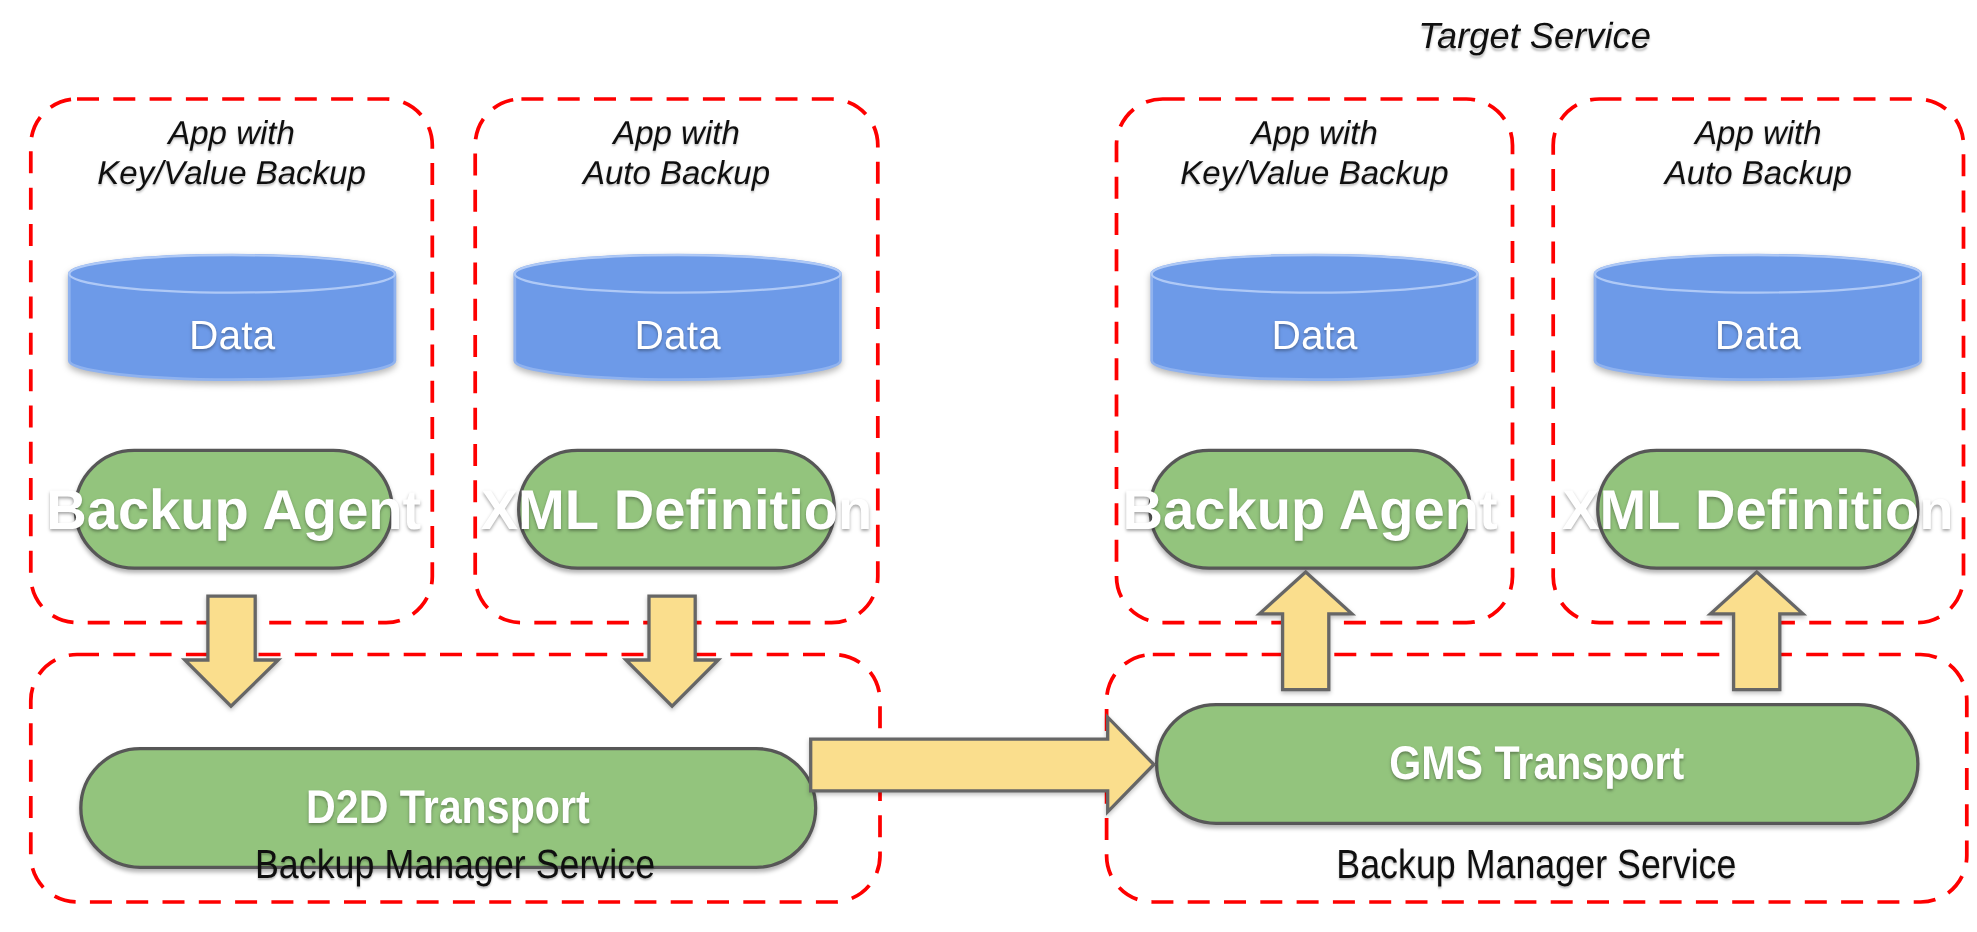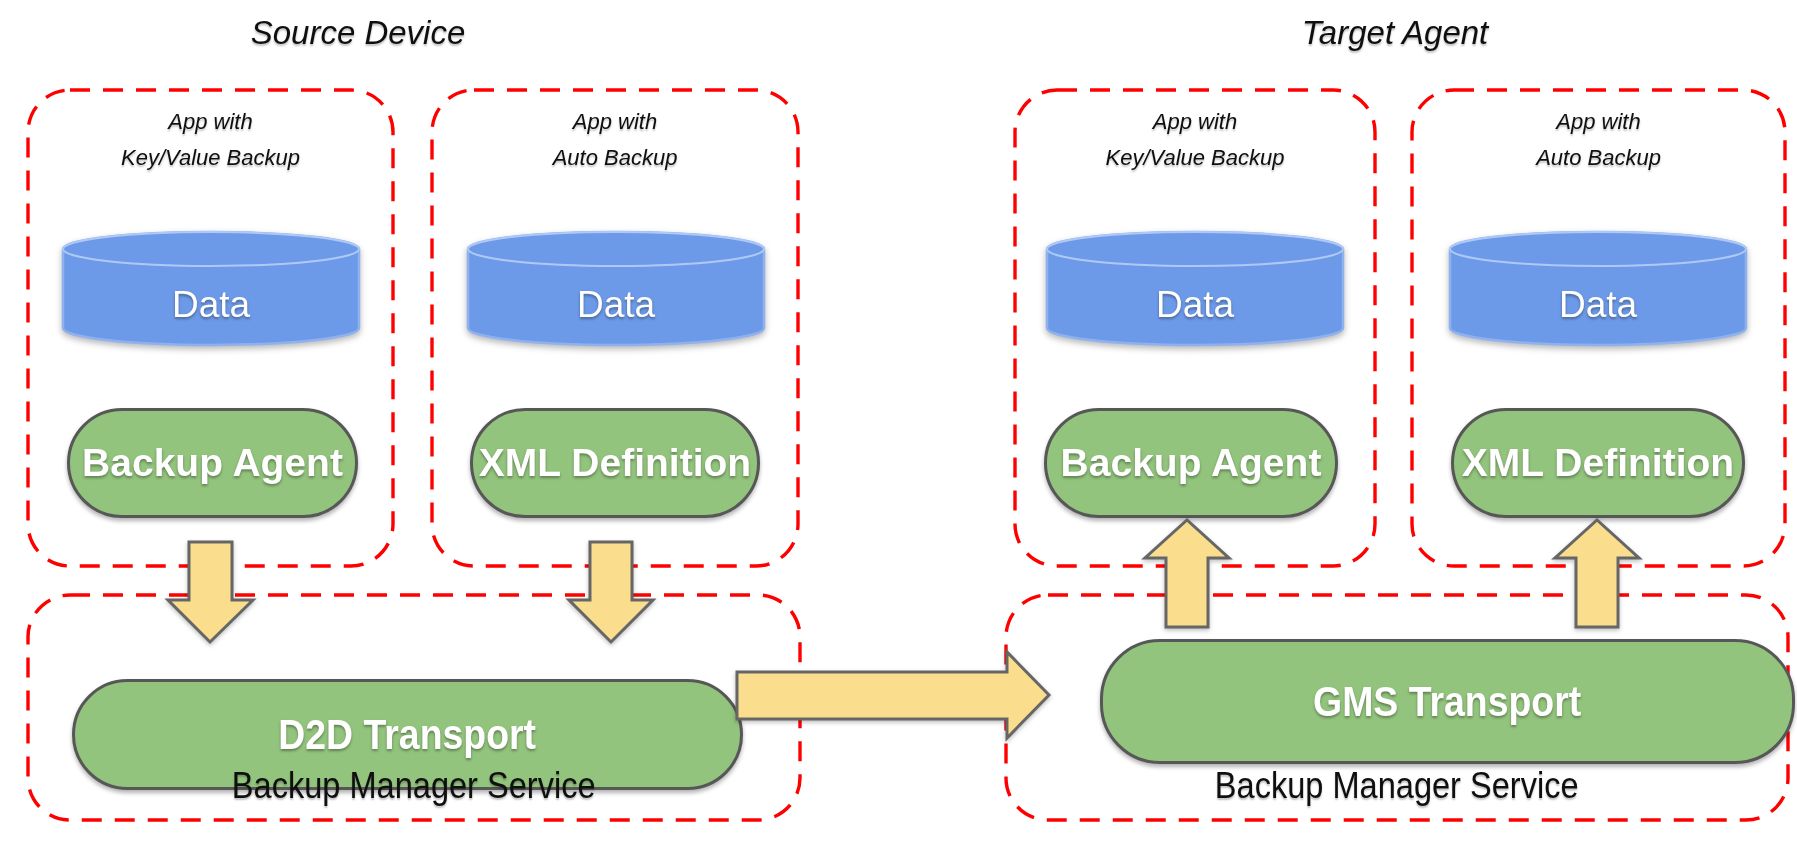--- a/index.html
+++ b/index.html
@@ -56,21 +56,21 @@
     border-radius: 60px;
     box-sizing: border-box;
     display: flex;
     align-items: center;
     justify-content: center;
     box-shadow: 0 3px 4px rgba(0,0,0,0.3);
   }
   .pill-label {
     color: var(--shape-label, #ffffff);
     font-weight: bold;
-    font-size: 39px;
+    font-size: 51px;
     white-space: nowrap;
     text-shadow: 0 2px 3px rgba(0,0,0,0.35);
   }
   .transport-label {
     font-size: 43px;
     transform: scaleX(0.87);
     transform-origin: center;
   }
 
   .txt {
@@ -84,21 +84,21 @@
     pointer-events: none;
   }
   .title {
     font-style: italic;
     font-size: 33px;
     text-shadow: 0 2px 2px rgba(0,0,0,0.25);
     white-space: nowrap;
   }
   .app-label {
     font-style: italic;
-    font-size: 22px;
+    font-size: 30px;
     line-height: 36px;
     flex-direction: column;
     text-shadow: 0 2px 2px rgba(0,0,0,0.25);
   }
   .data-label {
     color: var(--shape-label, #ffffff);
     font-weight: normal;
     font-size: 37px;
     text-shadow: 0 2px 3px rgba(0,0,0,0.35);
   }
@@ -154,34 +154,33 @@
   </div>
   <div class="pill" style="left:1044px; top:408px; width:294px; height:110px;">
     <span class="pill-label">Backup Agent</span>
   </div>
   <div class="pill" style="left:1451px; top:408px; width:294px; height:110px;">
     <span class="pill-label">XML Definition</span>
   </div>
   <div class="pill" style="left:72px;   top:639px; width:671px; height:111px;margin-top:40px;">
     <span class="pill-label transport-label">D2D Transport</span>
   </div>
-  <div class="pill" style="left:1100px; top:639px; width:695px; height:125px;">
+  <div class="pill" style="left:1050px; top:639px; width:695px; height:111px;">
     <span class="pill-label transport-label">GMS Transport</span>
   </div>
 
   <svg id="arrows-layer" class="layer" viewBox="0 0 1797 847">
     <polygon class="arrow" points="189,542 189,600 168,600 210,642 253,600 232,600 232,542"></polygon>
     <polygon class="arrow" points="590,542 590,600 569,600 611,642 653,600 632,600 632,542"></polygon>
     <polygon class="arrow" points="737,672 1007,672 1007,652 1049,695 1007,738 1007,719 737,719"></polygon>
     <polygon class="arrow" points="1166,627 1166,558 1145,558 1187,520 1229,558 1208,558 1208,627"></polygon>
     <polygon class="arrow" points="1576,627 1576,558 1555,558 1597,520 1639,558 1618,558 1618,627"></polygon>
   </svg>
 
-  <div class="txt title" style="left:158px;  top:10px; width:400px; height:46px;">Source Device</div>
-  <div class="txt title" style="left:1195px; top:10px; width:400px; height:46px;">Target Agent</div>
+  <div class="txt title" style="left:1195px; top:10px; width:400px; height:46px;">Target Service</div>
 
   <div class="txt app-label" style="left:28px; top:100px; width:365px; height:80px;">
     <span>App with</span>
     <span>Key/Value Backup</span>
   </div>
   <div class="txt app-label" style="left:432px; top:100px; width:366px; height:80px;">
     <span>App with</span>
     <span>Auto Backup</span>
   </div>
   <div class="txt app-label" style="left:1015px; top:100px; width:360px; height:80px;">

